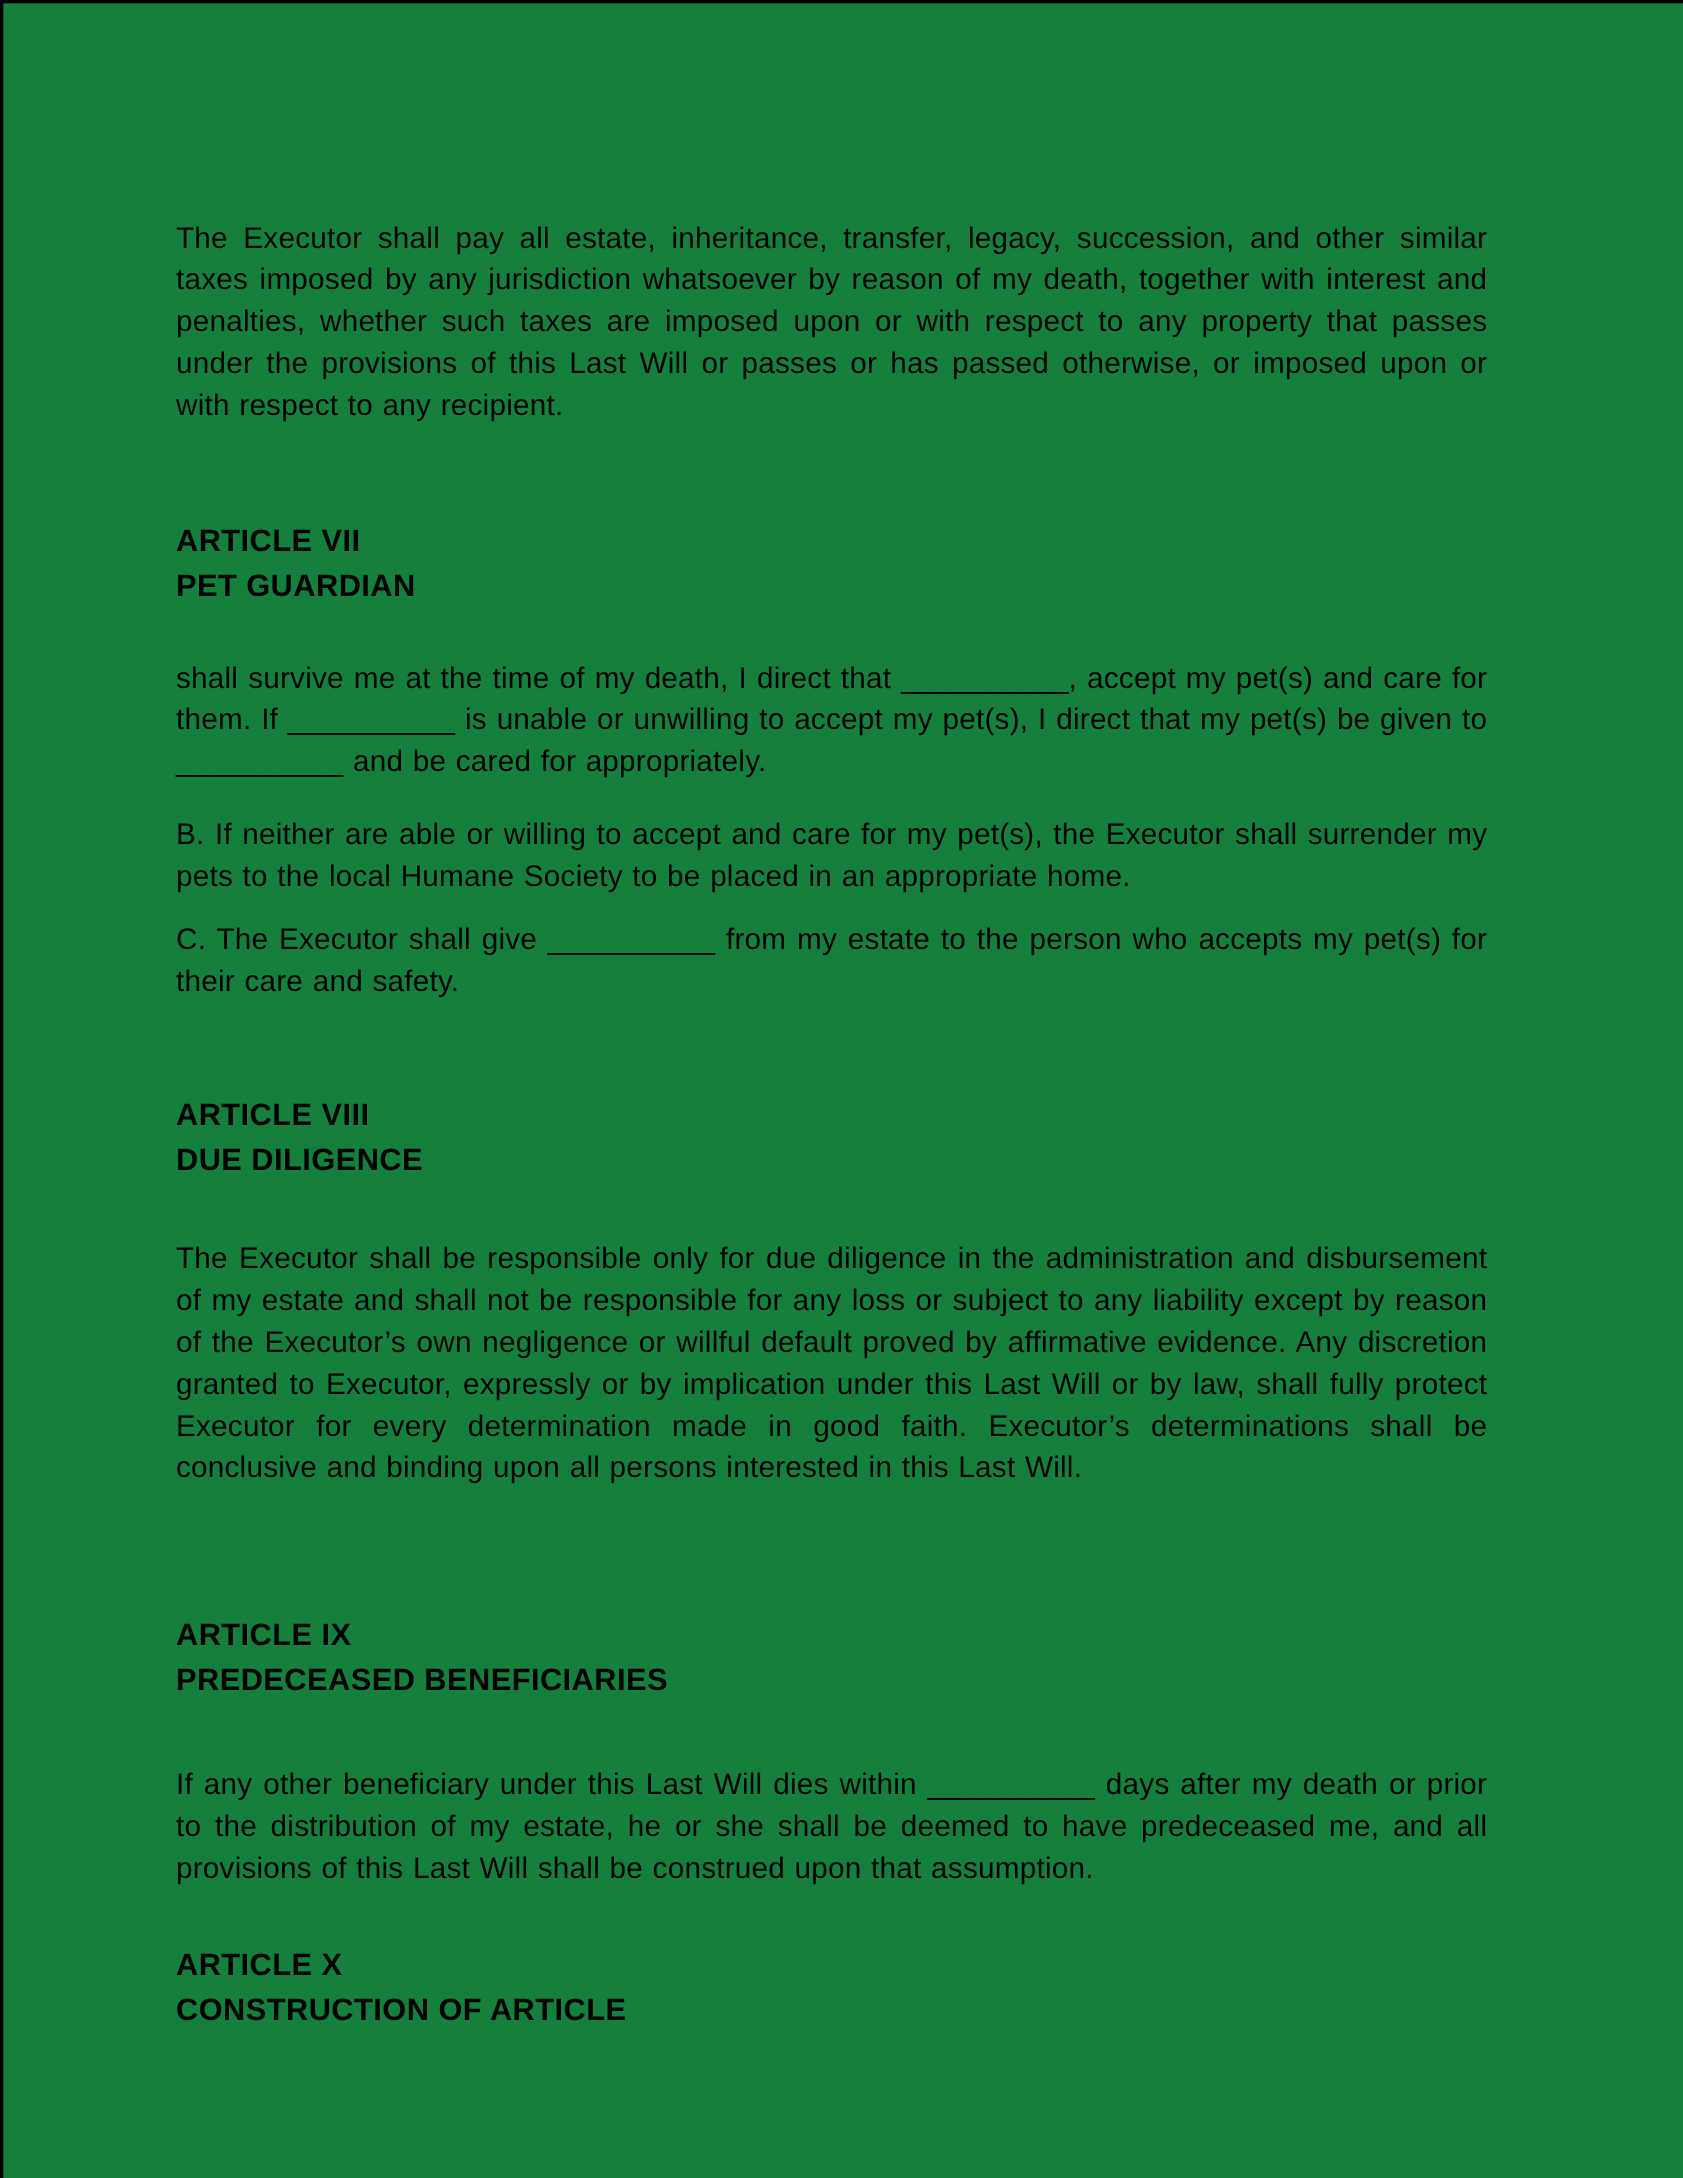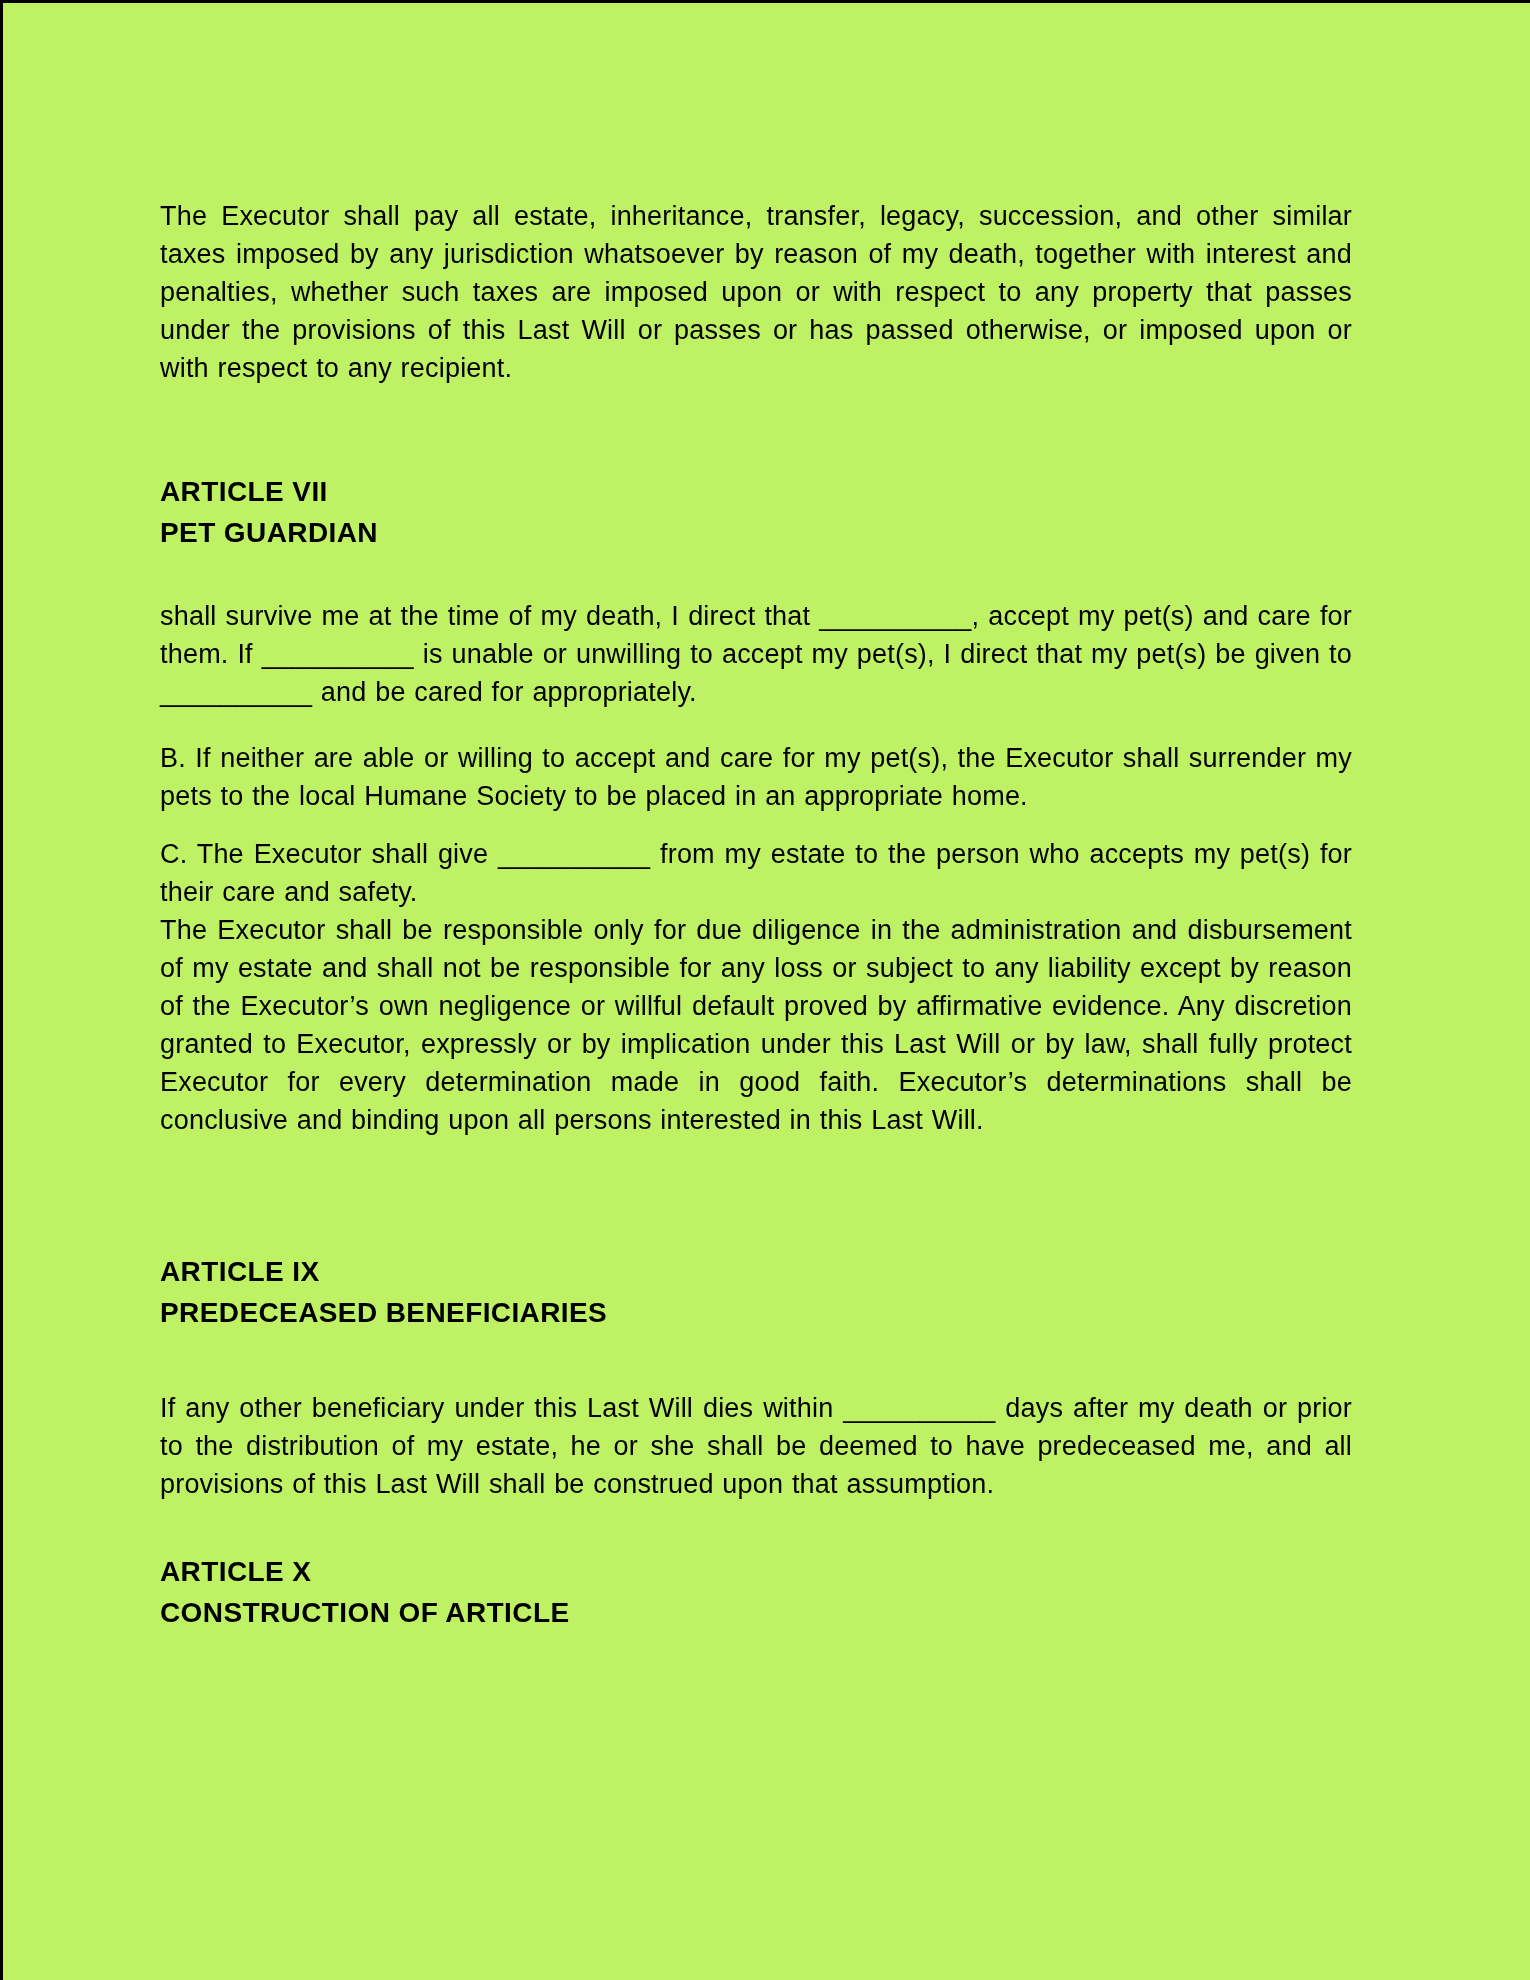--- a/index.html
+++ b/index.html
@@ -6,21 +6,21 @@
     margin: 0;
     padding: 0;
     background: #e8e8e8;
     font-family: "Liberation Sans", "DejaVu Sans", sans-serif;
   }
   .page {
     position: relative;
     width: 1530px;
     height: 1980px;
     margin: 0 auto;
-    background: #bef264;
+    background: #15803d;
     box-sizing: border-box;
     padding: 158px 178px 0 157px;
     border-top: 3px solid #000;
     border-left: 3px solid #000;
     color: #000;
     overflow: hidden;
   }
   .para {
     font-size: 27px;
     line-height: 38px;
@@ -61,20 +61,24 @@
     <span class="article-title">PET GUARDIAN</span>
   </div>
 
 
   <p class="para clause-a-body">shall survive me at the time of my death, I direct that __________, accept my pet(s) and care for them. If __________ is unable or unwilling to accept my pet(s), I direct that my pet(s) be given to __________ and be cared for appropriately.</p>
 
   <p class="para clause-b">B. If neither are able or willing to accept and care for my pet(s), the Executor shall surrender my pets to the local Humane Society to be placed in an appropriate home.</p>
 
   <p class="para clause-c">C. The Executor shall give __________ from my estate to the person who accepts my pet(s) for their care and safety.</p>
 
+  <div class="article-heading heading-8">
+    <span class="article-number">ARTICLE VIII</span>
+    <span class="article-title">DUE DILIGENCE</span>
+  </div>
 
   <p class="para due-diligence">The Executor shall be responsible only for due diligence in the administration and disbursement of my estate and shall not be responsible for any loss or subject to any liability except by reason of the Executor’s own negligence or willful default proved by affirmative evidence. Any discretion granted to Executor, expressly or by implication under this Last Will or by law, shall fully protect Executor for every determination made in good faith. Executor’s determinations shall be conclusive and binding upon all persons interested in this Last Will.</p>
 
   <div class="article-heading heading-9">
     <span class="article-number">ARTICLE IX</span>
     <span class="article-title">PREDECEASED BENEFICIARIES</span>
   </div>
 
   <p class="para predeceased">If any other beneficiary under this Last Will dies within __________ days after my death or prior to the distribution of my estate, he or she shall be deemed to have predeceased me, and all provisions of this Last Will shall be construed upon that assumption.</p>
 

